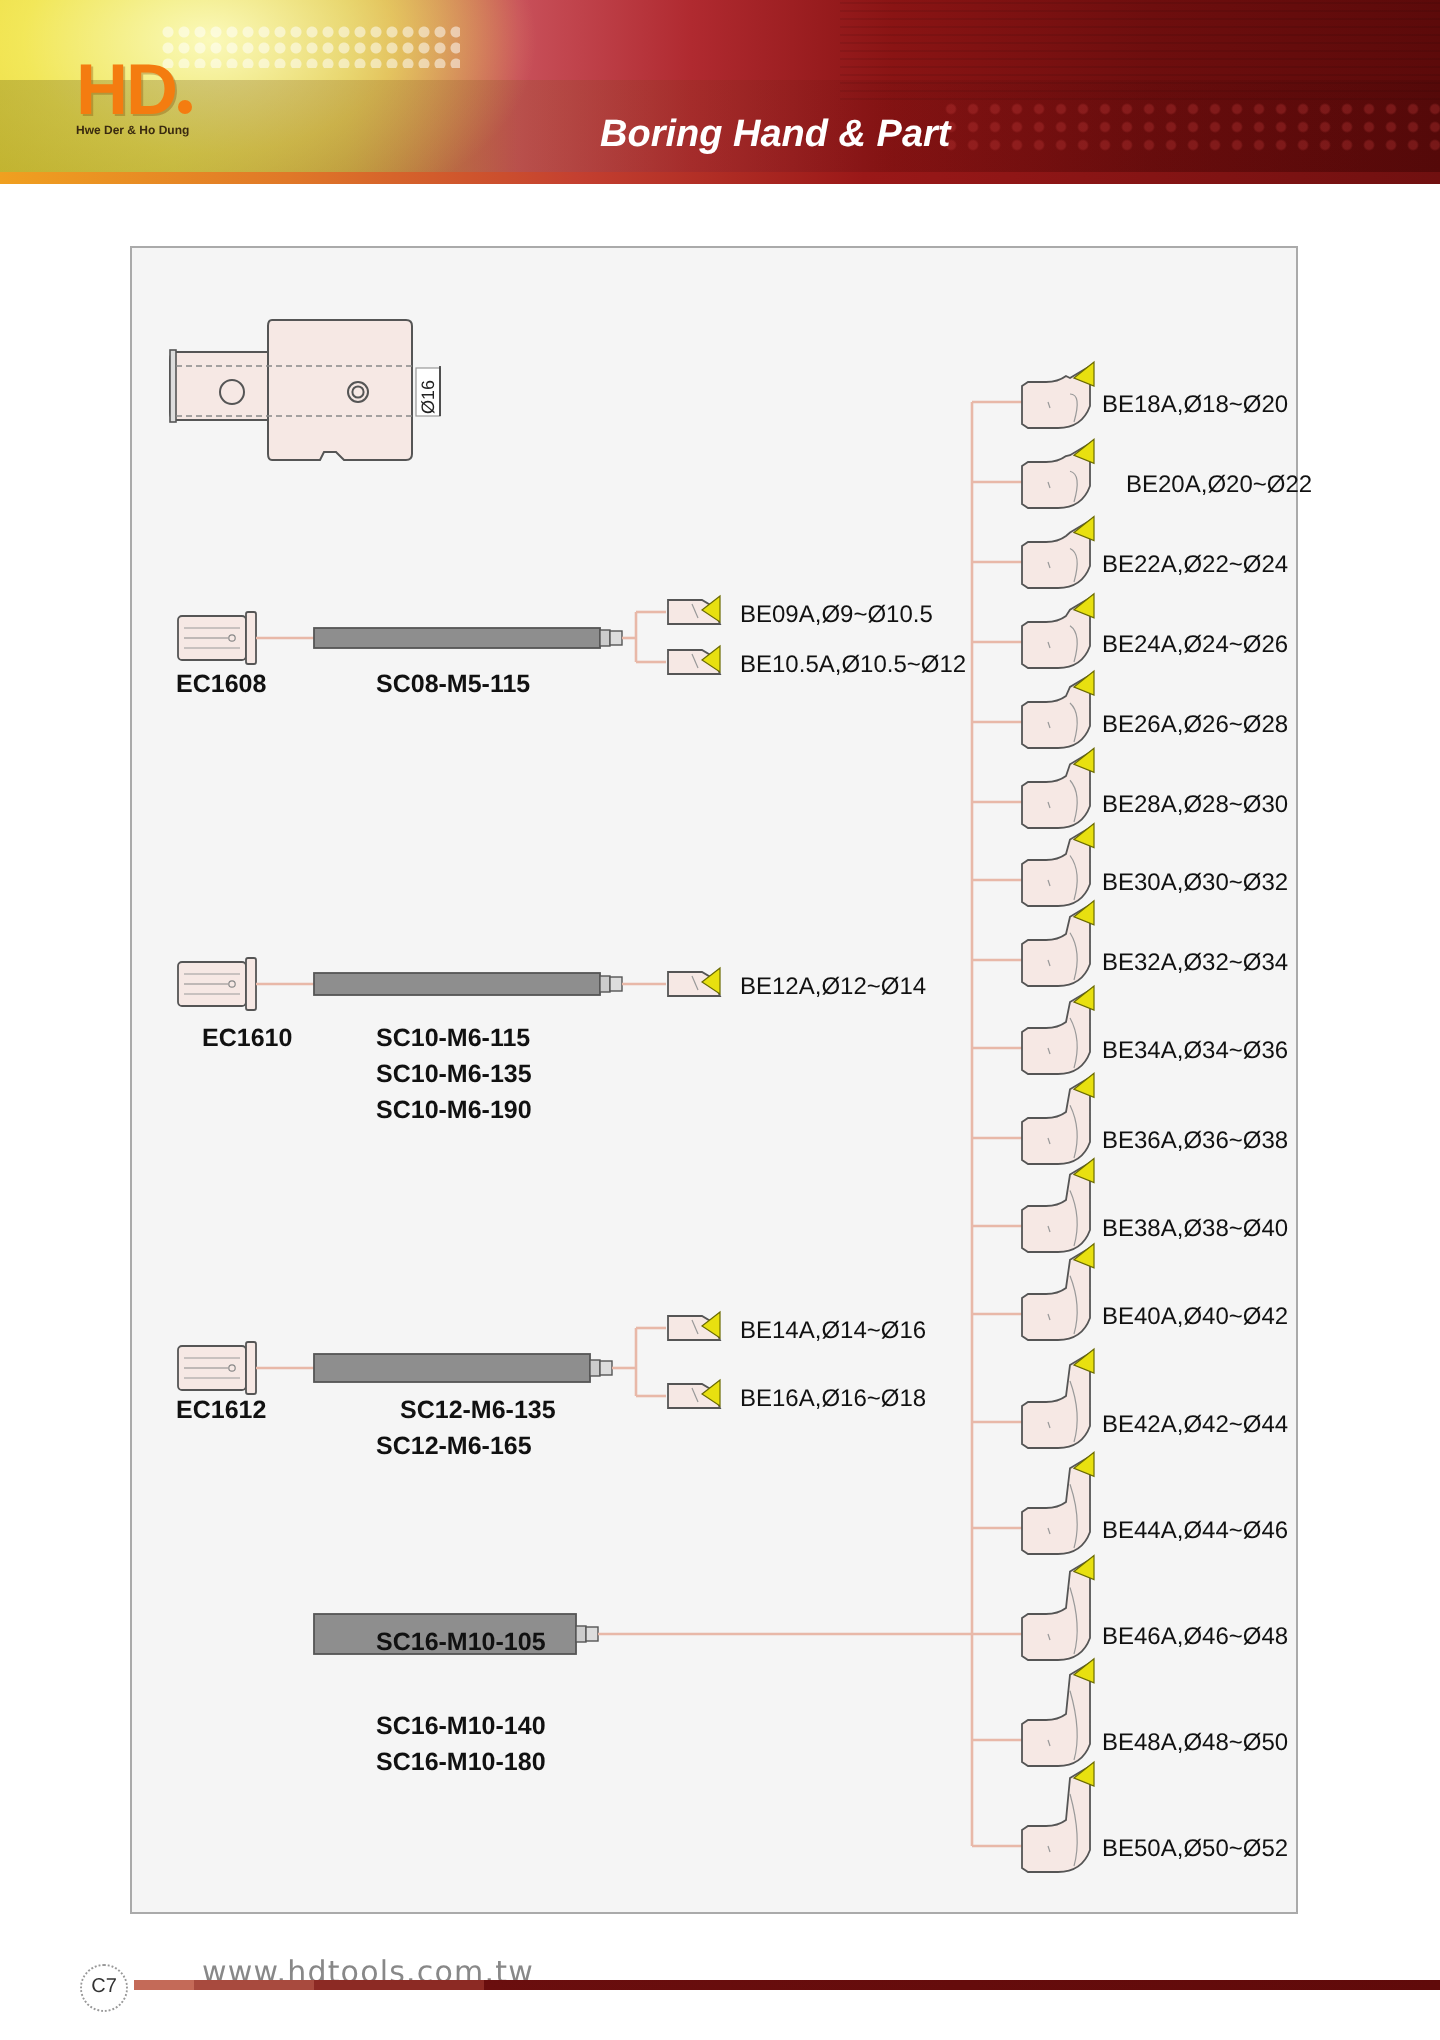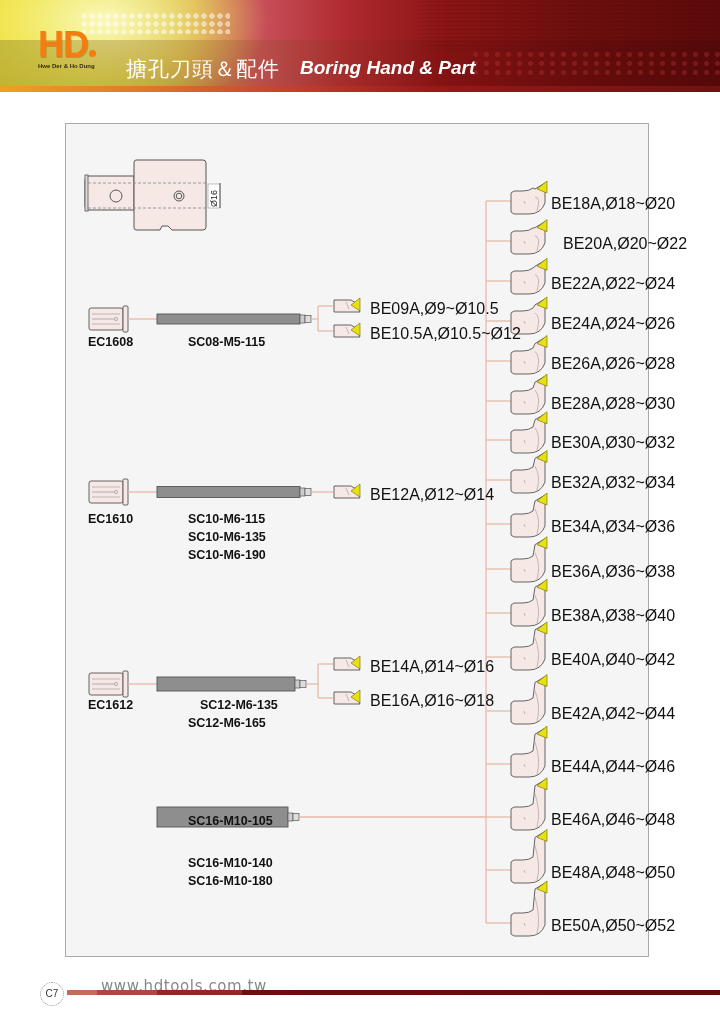--- a/index.html
+++ b/index.html
@@ -31,21 +31,21 @@
   .logo-sub { font-size: 6px; color: #3a2a10; margin-top: 0px; font-weight: bold; white-space: nowrap; }
 
   .title-cn { position: absolute; left: 126px; top: 55px; font-family: "DejaVu Serif", serif; font-size: 21px; color: #ffffff; letter-spacing: 1px; }
   .title-en { position: absolute; left: 300px; top: 57px; font-family: "Liberation Sans", sans-serif; font-weight: bold; font-style: italic; font-size: 19px; color: #ffffff; }
 
   
   .panel { position: absolute; left: 65px; top: 123px; width: 582px; height: 832px; background: #f5f5f5; border: 1px solid #aaaaaa; }
 
   .diagram { position: absolute; left: 0; top: 0; width: 720px; height: 1020px; }
   .lbl-bold { position: absolute; font-weight: bold; font-size: 12.5px; color: #111; white-space: nowrap; }
-  .lbl-be { position: absolute; font-size: 16px; color: #111; white-space: nowrap; }
+  .lbl-be { position: absolute; font-size: 12px; color: #111; white-space: nowrap; }
   .lbl-dim { position: absolute; font-size: 9px; color: #222; transform: rotate(-90deg); transform-origin: left top; white-space: nowrap; }
 
   
   .page-num { position: absolute; left: 40px; top: 982px; width: 22px; height: 22px; border-radius: 50%; border: 1px dotted #999;
     font-size: 10px; color: #333; text-align: center; line-height: 22px; }
   .footer-url { position: absolute; left: 101px; top: 977px; font-size: 15px; color: #888; letter-spacing: 0.6px; font-family: "DejaVu Sans", sans-serif; }
   .footer-bar { position: absolute; left: 67px; top: 990px; width: 653px; height: 5px;
     background: linear-gradient(90deg, #c46a58 0px, #c46a58 30px, #a84a3e 30px, #a84a3e 90px, #8c2a24 90px, #8c2a24 175px, #6a0e0e 175px, #600a0a 100%); }
 </style>
 </head>
@@ -55,21 +55,20 @@
   <div class="glow"></div>
   <div class="stripes"></div>
   <div class="band"></div>
   <div class="dots"></div>
   <div class="dots2"></div>
   <div class="bottom-line"></div>
   <div class="logo">
     <div class="logo-text"><span>HD</span><span class="logo-dot"></span></div>
     <div class="logo-sub">Hwe Der &amp; Ho Dung</div>
   </div>
-  <div class="title-cn">搪孔刀頭＆配件</div>
   <div class="title-en">Boring Hand &amp; Part</div>
 </div>
 
 <div class="panel"></div>
 
 <svg class="diagram" id="diagram-svg" width="720" height="1020" viewBox="0 0 720 1020">
     <g>
       <path d="M88 176 L134 176 L134 210 L88 210 Q85 210 85 206 L85 180 Q85 176 88 176 Z" fill="#f6e8e4" stroke="#555555" stroke-width="1"></path>
       <rect x="85" y="175" width="3" height="36" fill="#ddd" stroke="#555555" stroke-width="0.8"></rect>
       <path d="M136 160 L203 160 Q206 160 206 163 L206 227 Q206 230 203 230 L172 230 L168 226 L162 226 L160 230 L136 230 Q134 230 134 227 L134 163 Q134 160 136 160 Z" fill="#f6e8e4" stroke="#555555" stroke-width="1"></path>
@@ -318,21 +317,21 @@
       <line x1="524" y1="923" x2="525" y2="926" stroke="#999" stroke-width="0.6"></line>
     </g>
   </svg>
 
 <div id="labels">
     <div class="lbl-dim" style="left: 209px; top: 207px;">Ø16</div>
     <div class="lbl-bold" style="left: 88px; top: 335px;">EC1608</div>
     <div class="lbl-bold" style="left: 188px; top: 335px;">SC08-M5-115</div>
     <div class="lbl-be" style="left: 370px; top: 300px;">BE09A,Ø9~Ø10.5</div>
     <div class="lbl-be" style="left: 370px; top: 325px;">BE10.5A,Ø10.5~Ø12</div>
-    <div class="lbl-bold" style="left: 88px; top: 512px;">EC1610</div>
+    <div class="lbl-bold" style="left: 101px; top: 512px;">EC1610</div>
     <div class="lbl-bold" style="left: 188px; top: 512px;">SC10-M6-115</div>
     <div class="lbl-bold" style="left: 188px; top: 530px;">SC10-M6-135</div>
     <div class="lbl-bold" style="left: 188px; top: 548px;">SC10-M6-190</div>
     <div class="lbl-be" style="left: 370px; top: 486px;">BE12A,Ø12~Ø14</div>
     <div class="lbl-bold" style="left: 88px; top: 698px;">EC1612</div>
     <div class="lbl-bold" style="left: 200px; top: 698px;">SC12-M6-135</div>
     <div class="lbl-bold" style="left: 188px; top: 716px;">SC12-M6-165</div>
     <div class="lbl-be" style="left: 370px; top: 658px;">BE14A,Ø14~Ø16</div>
     <div class="lbl-be" style="left: 370px; top: 692px;">BE16A,Ø16~Ø18</div>
     <div class="lbl-bold" style="left: 188px; top: 814px;">SC16-M10-105</div>

